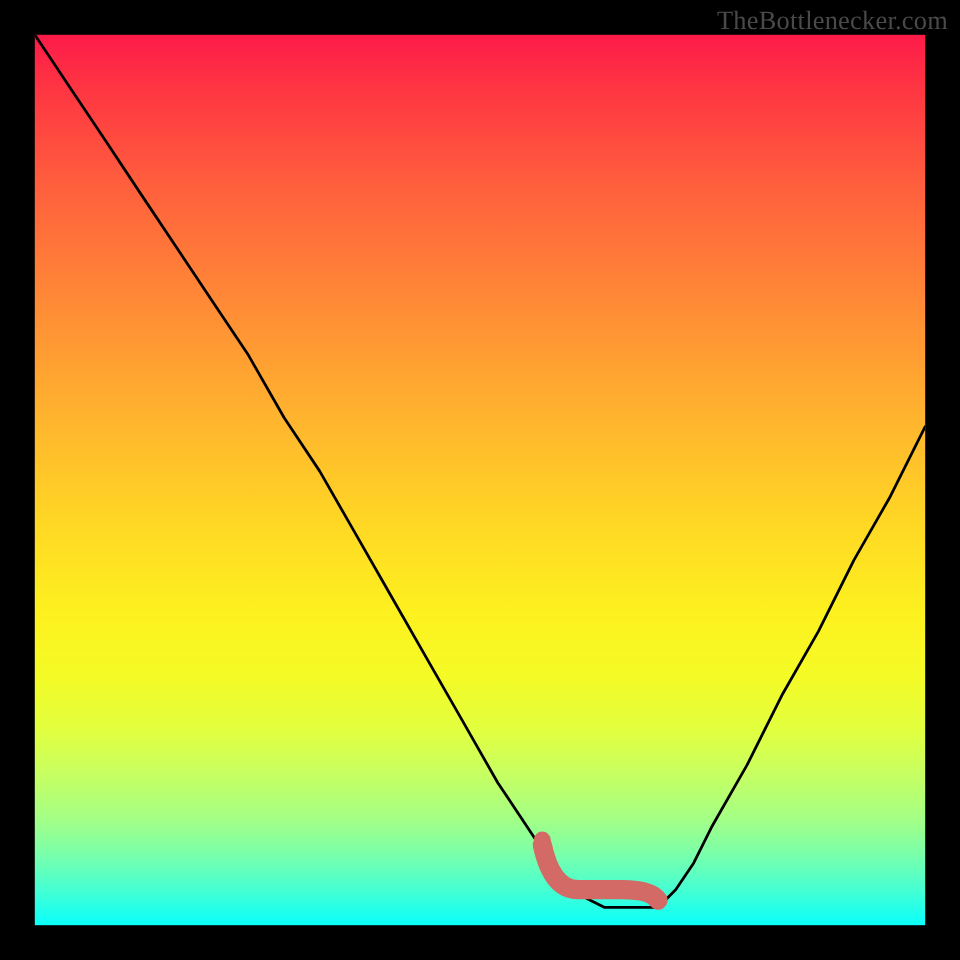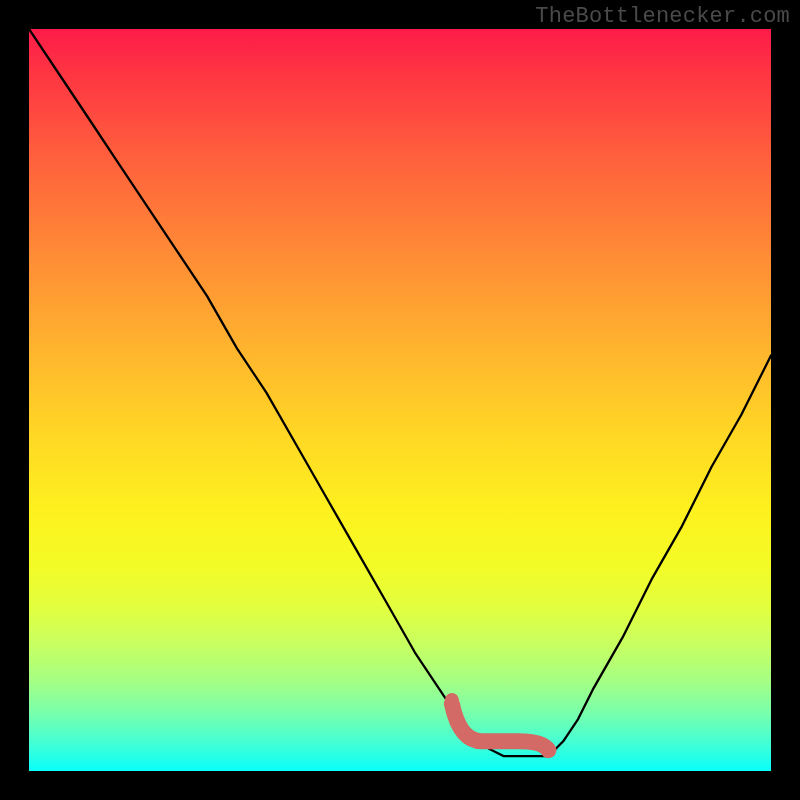--- a/index.html
+++ b/index.html
@@ -7,21 +7,21 @@
   .frame {
     position: relative;
     width: 800px;
     height: 800px;
     background: #000;
   }
   .watermark {
     position: absolute;
     top: 4px;
     right: 10px;
-    font-family: Liberation Mono, monospace;
+    font-family: Liberation Serif, serif;
     font-size: 22px;
     color: #4a4a4a;
     letter-spacing: 0.2px;
     user-select: none;
   }
   .plot {
     position: absolute;
     left: 29px;
     top: 29px;
     width: 742px;

